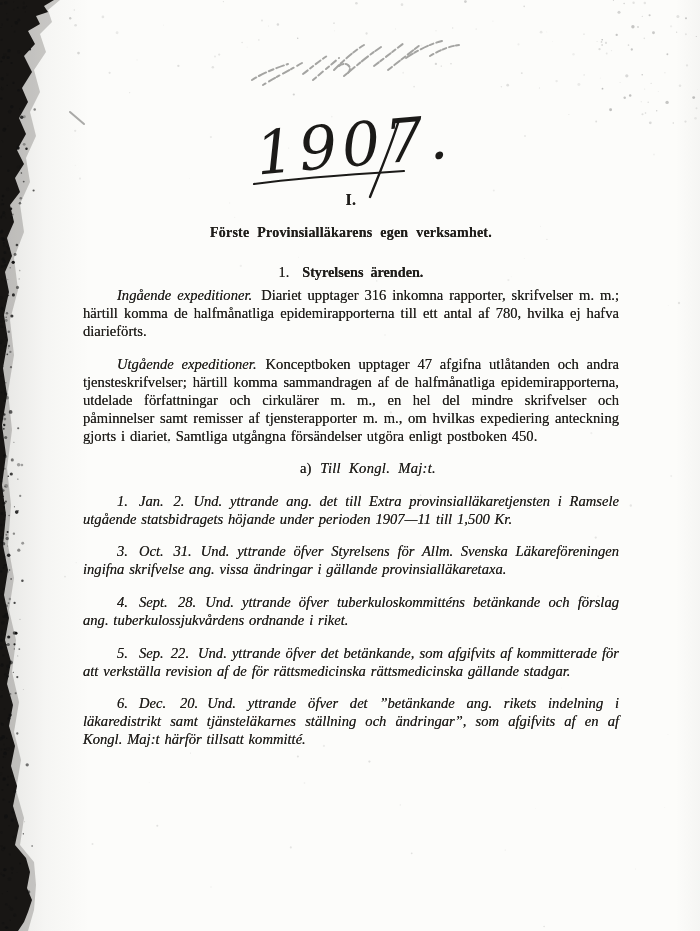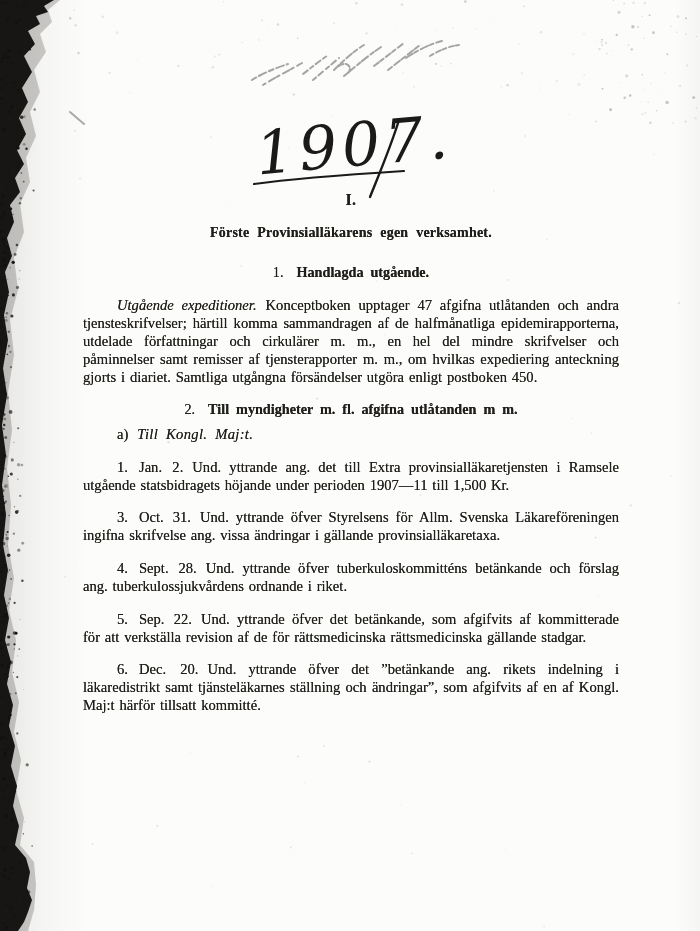--- a/index.html
+++ b/index.html
@@ -58,25 +58,25 @@
   .sec-head { margin-top: 21px; font-size: 14.2px; }
   .sec-head.second { margin-top: 11px; }
   .sec-head .sec-num { margin-right: 13px; }
   .sec-head .sec-txt { font-weight: bold; word-spacing: 0.24em; }
   .para { text-indent: 34px; }
   .para.first { margin-top: 5px; }
   .para .lead { font-style: italic; margin-right: 9px; }
   .subhead {
     margin-top: 7px;
     text-indent: 34px;
-    text-align: left;
+    text-align: center;
   }
   .subhead .marker { margin-right: 9px; }
   .subhead .sub-txt { font-style: italic; word-spacing: 0.28em; letter-spacing: 0.3px; }
-  .item { text-indent: 34px; }
+  .item { text-indent: 34px; font-style: italic; }
   .item .i-num { margin-right: 11px; }
   .item .i-date { margin-right: 9px; word-spacing: 0.22em; }
 </style>
 </head>
 <body>
 
 <div id="page">
 
   <svg id="noise-layer" viewBox="0 0 700 931" xmlns="http://www.w3.org/2000/svg">
 
@@ -593,31 +593,31 @@
     </g>
   </svg>
 
   <div class="content">
 
     <div class="center numeral">I.</div>
 
     <div class="center doc-title">Förste Provinsialläkarens egen verksamhet.</div>
 
     <div class="center sec-head">
-      <span class="sec-num">1.</span><span class="sec-txt">Handlagda utgående.</span>
+      <span class="sec-num">1.</span><span class="sec-txt">Styrelsens ärenden.</span>
     </div>
 
+    <p class="para first">
+      <span class="lead">Ingående expeditioner.</span><span>Diariet upptager 316 inkomna rapporter, skrifvelser m. m.; härtill komma de halfmånatliga epidemirapporterna till ett antal af 780, hvilka ej hafva diarieförts.</span>
+    </p>
 
     <p class="para">
       <span class="lead">Utgående expeditioner.</span><span>Konceptboken upptager 47 afgifna utlåtanden och andra tjensteskrifvelser; härtill komma sammandragen af de halfmånatliga epidemirapporterna, utdelade författningar och cirkulärer m. m., en hel del mindre skrifvelser och påminnelser samt remisser af tjensterapporter m. m., om hvilkas expediering anteckning gjorts i diariet. Samtliga utgångna försändelser utgöra enligt postboken 450.</span>
     </p>
 
-    <div class="center sec-head second">
-      <span class="sec-num">2.</span><span class="sec-txt">Till myndigheter m. fl. afgifna utlåtanden m m.</span>
-    </div>
 
     <div class="subhead">
       <span class="marker">a)</span><span class="sub-txt">Till Kongl. Maj:t.</span>
     </div>
 
     <p class="item">
       <span class="i-num">1.</span><span class="i-date">Jan. 2.</span><span class="i-text">Und. yttrande ang. det till Extra provinsialläkaretjensten i Ramsele utgående statsbidragets höjande under perioden 1907—11 till 1,500 Kr.</span>
     </p>
 
 

